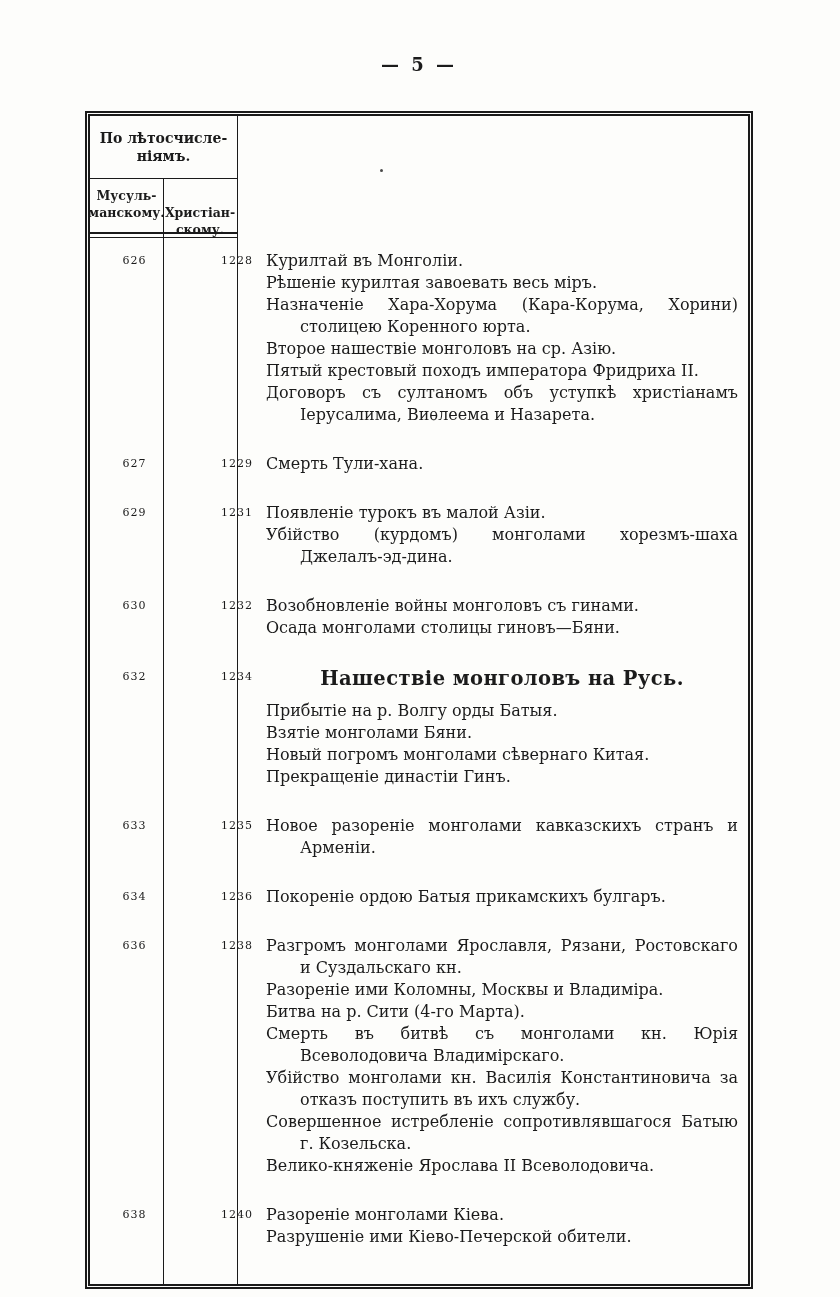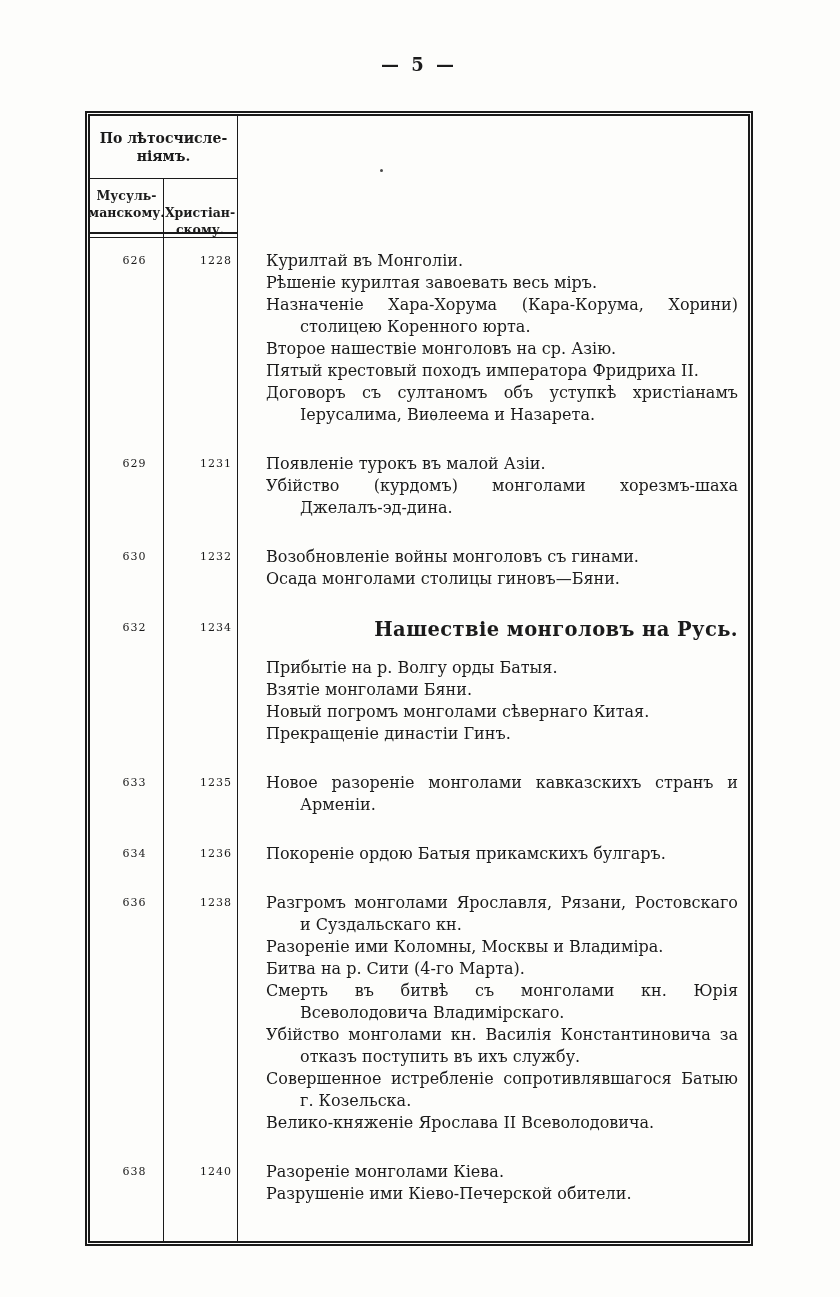--- a/index.html
+++ b/index.html
@@ -56,37 +56,37 @@
   }
   .subheader + .subheader { flex-basis: 74px; width: 74px; margin-top: 34px; }
   
   .tbody { margin-top: 18px; padding-bottom: 36px; }
   .row { display: flex; align-items: flex-start; margin-bottom: 27px; }
   .row:last-child { margin-bottom: 0; }
   .year {
     flex: 0 0 73px; width: 73px;
     text-align: center; font-size: 11px; line-height: 22px; letter-spacing: 1px; margin-left: 8px;
   }
-  .year-christian { flex: 0 0 74px; width: 74px; }
+  .year-christian { flex: 0 0 74px; width: 74px; text-align: right; }
   .events { flex: 1; padding: 0 10px 0 13px; font-size: 16px; line-height: 22px; }
   .event {
     margin: 0;
     padding-left: 34px;
     text-indent: -34px;
     text-align: justify;
   }
   .event-heading {
     font-size: 19.5px;
     font-weight: bold;
     letter-spacing: 0.4px;
     line-height: 26px;
-    text-align: right;
+    text-align: center;
     padding-left: 0;
     text-indent: 0;
-    margin-bottom: 14px;
+    margin-bottom: 8px;
   }
 </style>
 </head>
 <body>
 
 <div class="page">
 
   <div class="page-number">— 5 —</div>
 
   <div class="table-frame">
@@ -112,20 +112,27 @@
     <div class="events">
             <p class="event">Курилтай въ Монголіи.</p>
             <p class="event">Рѣшеніе курилтая завоевать весь міръ.</p>
             <p class="event">Назначеніе Хара-Хорума (Кара-Корума, Хорини) столицею Коренного юрта.</p>
             <p class="event">Второе нашествіе монголовъ на ср. Азію.</p>
             <p class="event">Пятый крестовый походъ императора Фридриха II.</p>
             <p class="event">Договоръ съ султаномъ объ уступкѣ христіанамъ Іерусалима, Виѳлеема и Назарета.</p>
           </div>
   </div>
 
+  <div class="row">
+    <div class="year year-muslim">627</div>
+    <div class="year year-christian">1229</div>
+    <div class="events">
+            <p class="event">Смерть Тули-хана.</p>
+          </div>
+  </div>
 
   <div class="row">
     <div class="year year-muslim">629</div>
     <div class="year year-christian">1231</div>
     <div class="events">
             <p class="event">Появленіе турокъ въ малой Азіи.</p>
             <p class="event">Убійство (курдомъ) монголами хорезмъ-шаха Джелалъ-эд-дина.</p>
           </div>
   </div>
 

